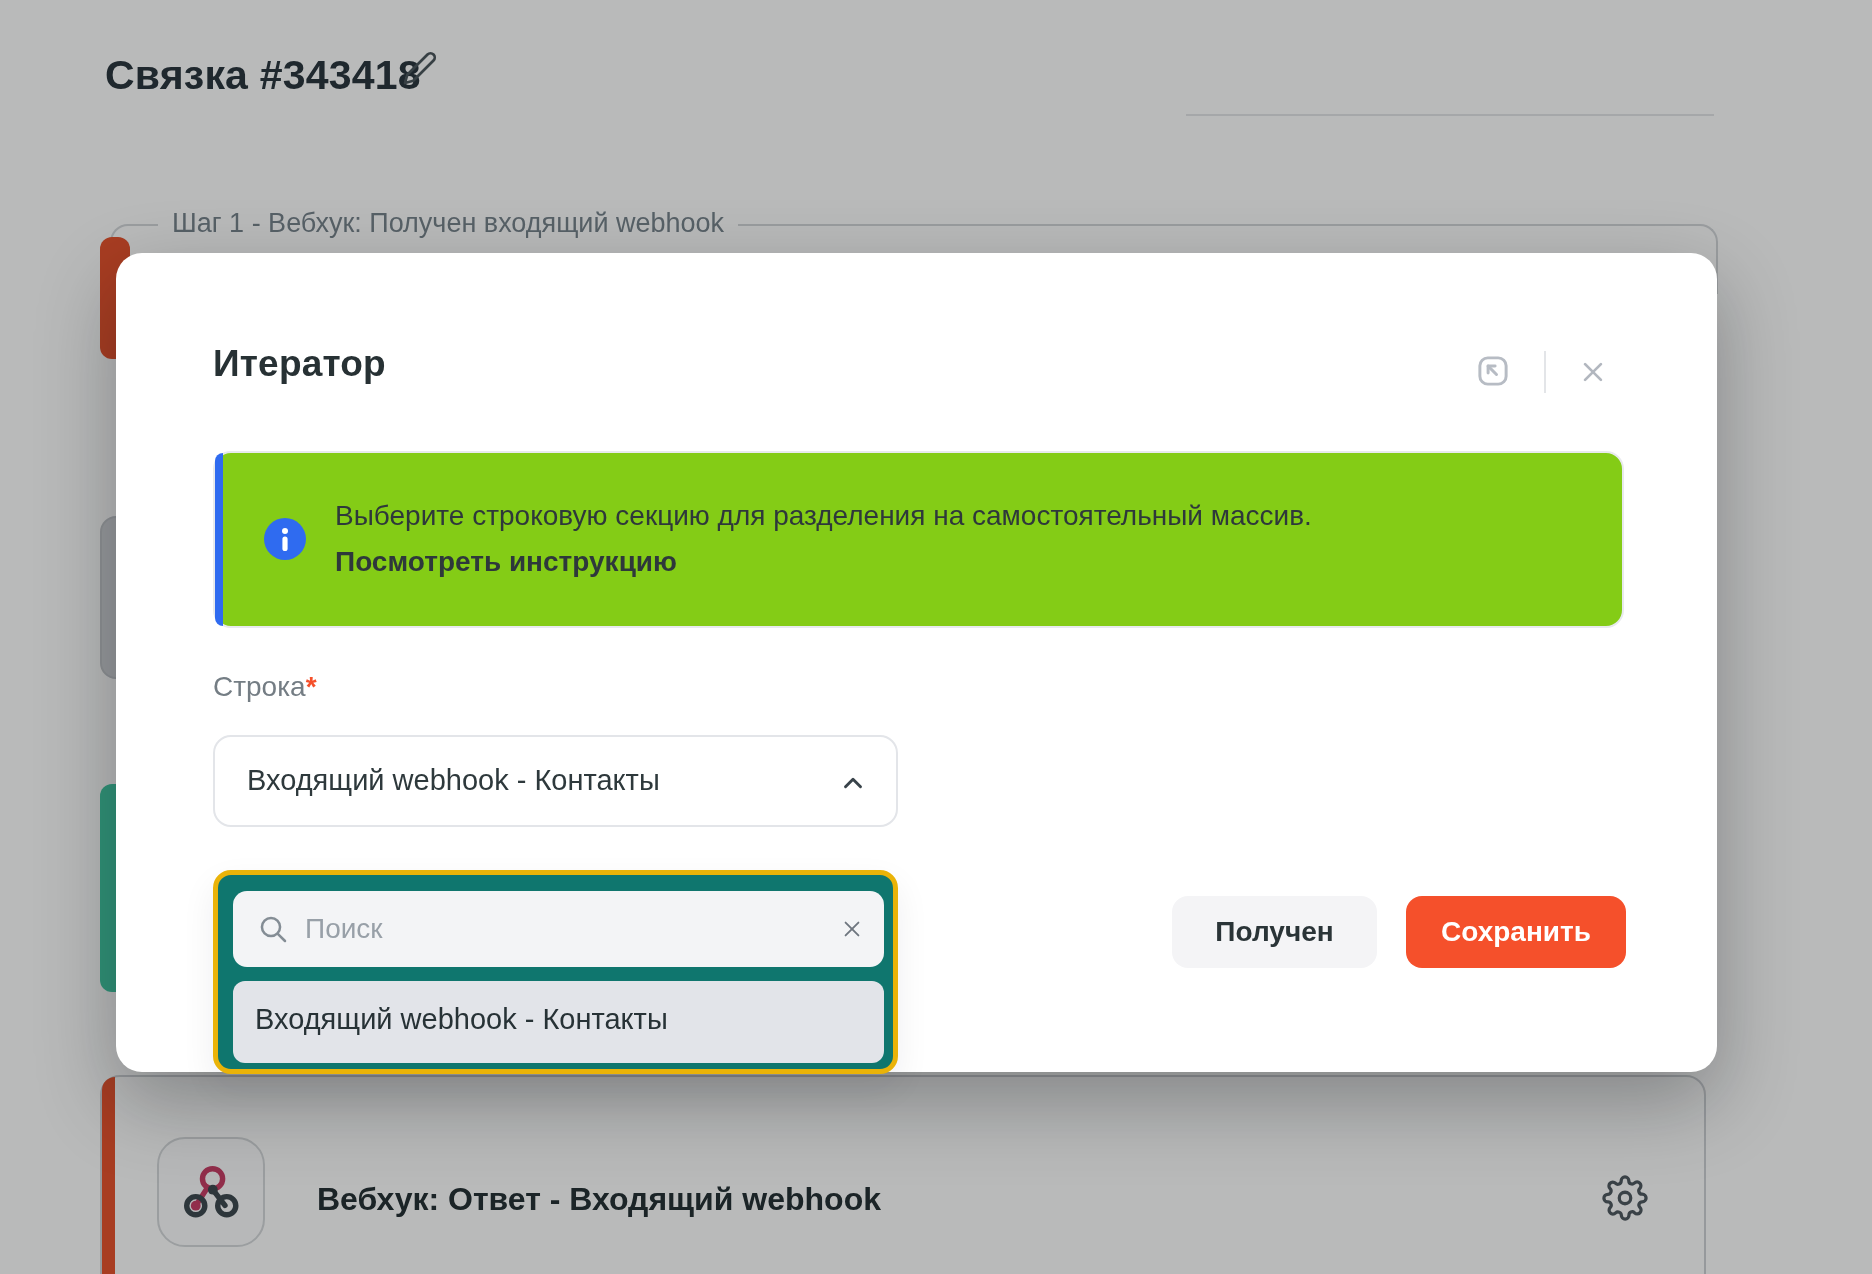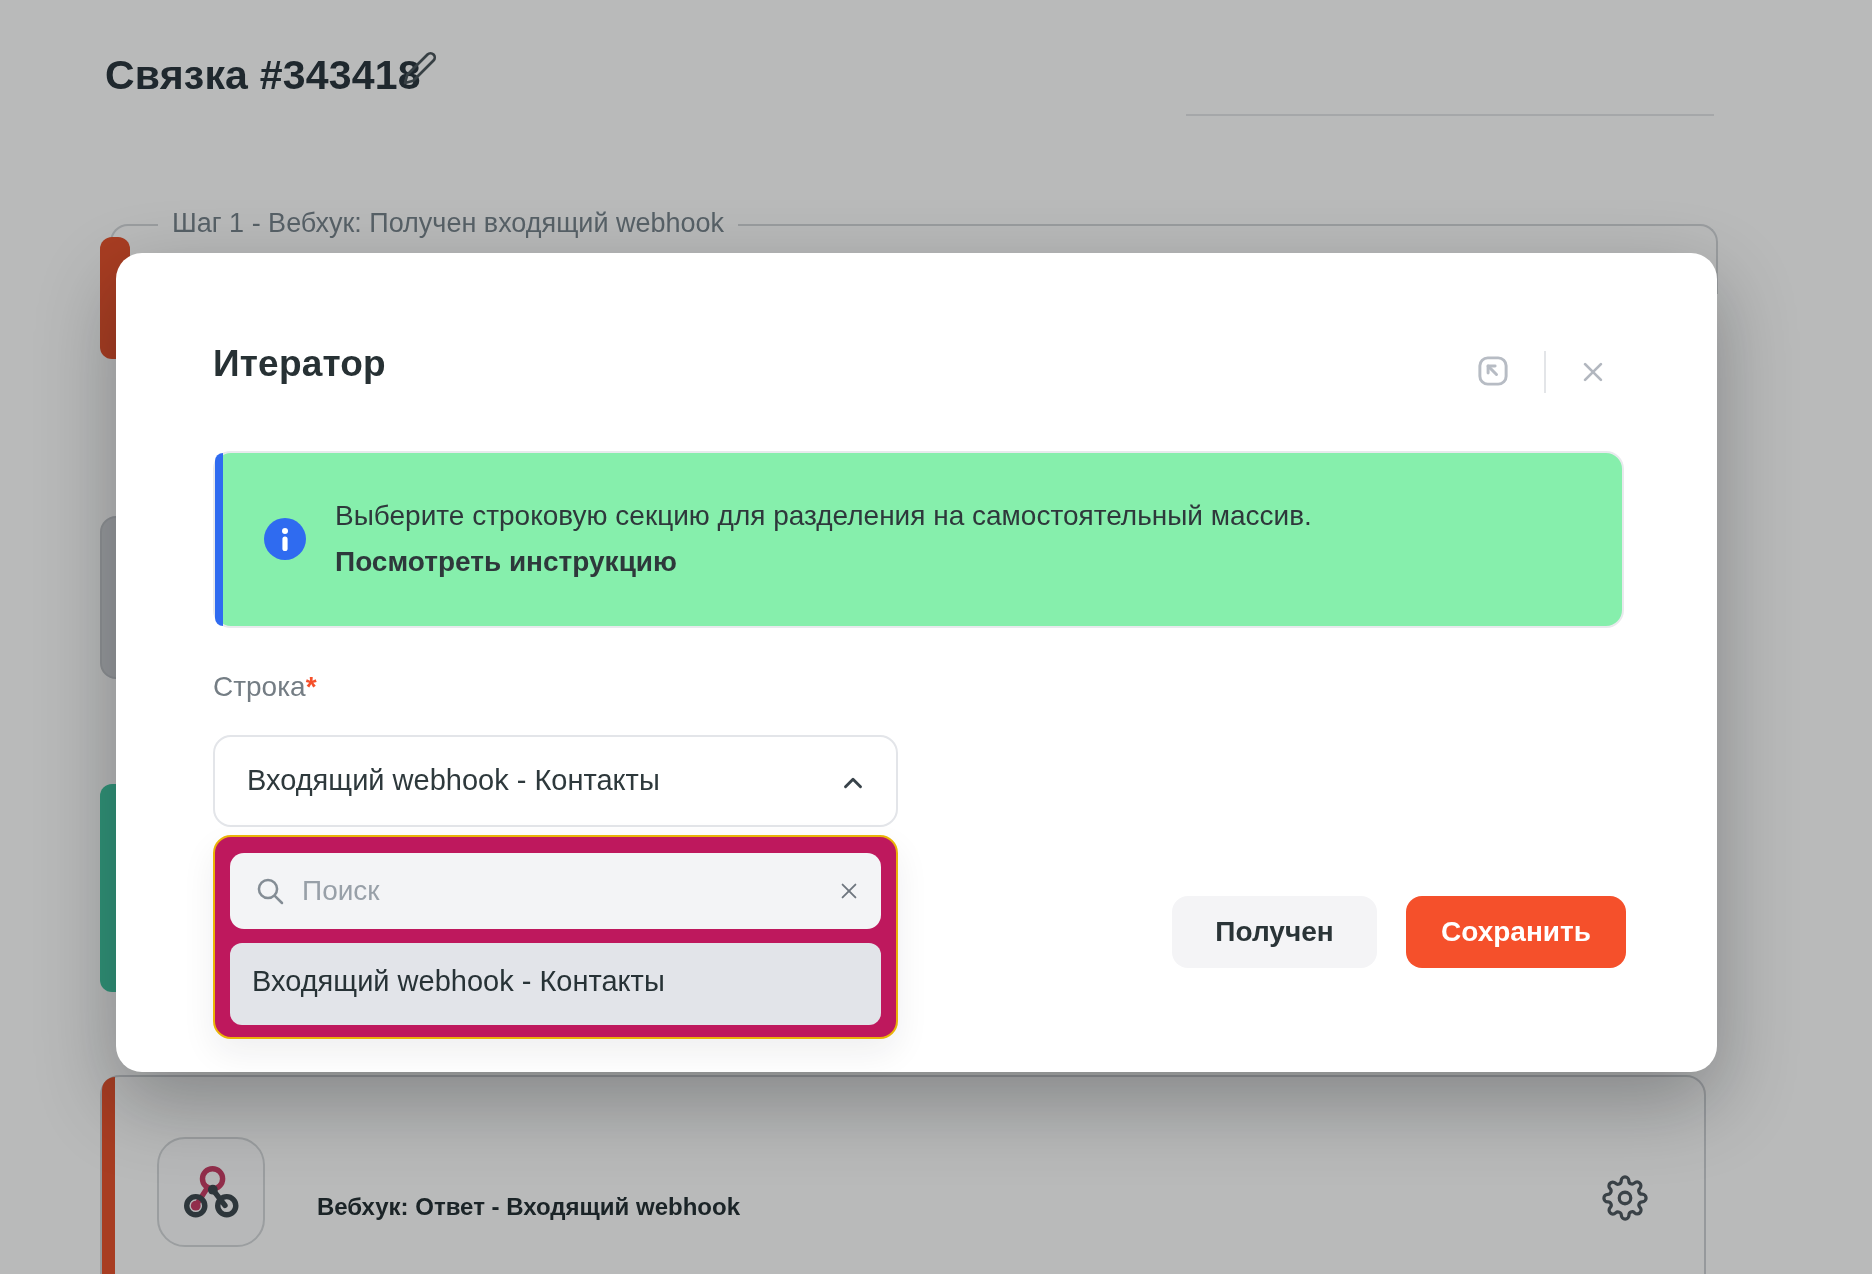--- a/index.html
+++ b/index.html
@@ -23,51 +23,51 @@
   .sliver { position:absolute; left:100px; }
   .sliver-orange1 { top:237px; width:30px; height:122px; border-radius:12px; background:#e8502a; }
   .sliver-gray    { top:516px; width:38px; height:163px; border-radius:16px; background:#cfd2d6; border:2px solid #c2c5ca; }
   .sliver-teal    { top:784px; width:30px; height:208px; border-radius:12px; background:#3fc9a3; }
 
   .bottom-card { position:absolute; left:100px; top:1075px; width:1606px; height:270px;
                  background:#fff; border:2px solid #ced1d5; border-radius:20px; }
   .bottom-card-strip { position:absolute; left:0; top:0; bottom:0; width:13px; background:#e8502a; border-radius:18px 0 0 18px; }
   .app-icon-box { position:absolute; left:55px; top:60px; width:108px; height:110px; border:2px solid #d5d8db;
                   border-radius:28px; background:#fdfdfe; display:flex; align-items:center; justify-content:center; }
-  .bottom-card-title { position:absolute; left:215px; top:104px; font-size:24px; font-weight:700; color:#212c30;margin-top:12px; }
+  .bottom-card-title { position:absolute; left:215px; top:104px; font-size:32px; font-weight:700; color:#212c30; }
   .gear-wrap { position:absolute; left:1500px; top:98px; width:46px; height:46px; cursor:pointer; }
 
   
   .overlay { position:absolute; inset:0; background:rgba(15,16,18,0.29); }
 
   
   .modal { position:absolute; left:116px; top:253px; width:1601px; height:819px; background:#ffffff;
            border-radius:26px; box-shadow:0 30px 80px rgba(10,12,16,0.30); }
   .modal-title { position:absolute; left:97px; top:90px; font-size:37px; font-weight:700; color:#273134; letter-spacing:.2px; }
   .modal-expand { position:absolute; left:1356px; top:97px; width:42px; height:42px; cursor:pointer; }
   .modal-divider { position:absolute; left:1428px; top:98px; width:2px; height:42px; background:#e3e5e8; }
   .modal-close { position:absolute; left:1458px; top:100px; width:38px; height:38px; cursor:pointer; }
 
-  .info-box { position:absolute; left:97px; top:198px; width:1411px; height:177px; background:#86efac;
+  .info-box { position:absolute; left:97px; top:198px; width:1411px; height:177px; background:#84cc16;
               border:2px solid #e8eaed; border-radius:18px; }
   .info-bar { position:absolute; left:0; top:0; bottom:0; width:8px; background:#2f6bf0; border-radius:18px 0 0 18px; }
   .info-ic { position:absolute; left:48px; top:64px; width:44px; height:44px; }
   .info-text { position:absolute; left:120px; top:40px; font-size:28px; line-height:46px; color:#2e383b; }
   .info-link { display:block; font-weight:700; text-underline-offset:5px; color:#2e383b; cursor:pointer; }
 
   .field-label { position:absolute; left:97px; top:418px; font-size:28px; color:#747d84; }
   .req { color:#f5502b; font-weight:700; }
 
   .select-box { position:absolute; left:97px; top:482px; width:685px; height:92px; border:2px solid #e3e5e9;
                 border-radius:18px; background:#fff; cursor:pointer; }
   .select-value { position:absolute; left:32px; top:27px; font-size:29px; color:#2e393c; }
   .select-chev { position:absolute; right:28px; top:31px; width:30px; height:30px; }
 
-  .dropdown { position:absolute; left:97px; top:582px; width:685px; height:204px; background:#be185d;
-              border:2px solid #eab308; border-radius:18px; box-shadow:0 14px 34px rgba(25,30,38,0.07); }
+  .dropdown { position:absolute; left:97px; top:617px; width:685px; height:204px; background:#0f766e;
+              border:5px solid #eab308; border-radius:18px; box-shadow:0 14px 34px rgba(25,30,38,0.07); }
   .search-field { position:absolute; left:15px; top:16px; width:651px; height:76px; background:#f3f4f6; border-radius:14px; }
   .search-ic { position:absolute; left:24px; top:22px; width:32px; height:32px; }
   .search-input { position:absolute; left:72px; top:0; width:500px; height:76px; border:none; outline:none; background:transparent;
                   font-family:"Liberation Sans", sans-serif; font-size:28px; color:#2e383b; }
   .search-input::placeholder { color:#98a0a8; }
   .search-clear { position:absolute; right:18px; top:24px; width:28px; height:28px; cursor:pointer; }
   .option-row { position:absolute; left:15px; top:106px; width:651px; height:82px; background:#e2e4e9; border-radius:12px; cursor:pointer; }
   .option-label { position:absolute; left:22px; top:22px; font-size:29px; color:#273236; }
 
   .btn { position:absolute; top:643px; height:72px; border:none; border-radius:16px; font-family:"Liberation Sans", sans-serif;

